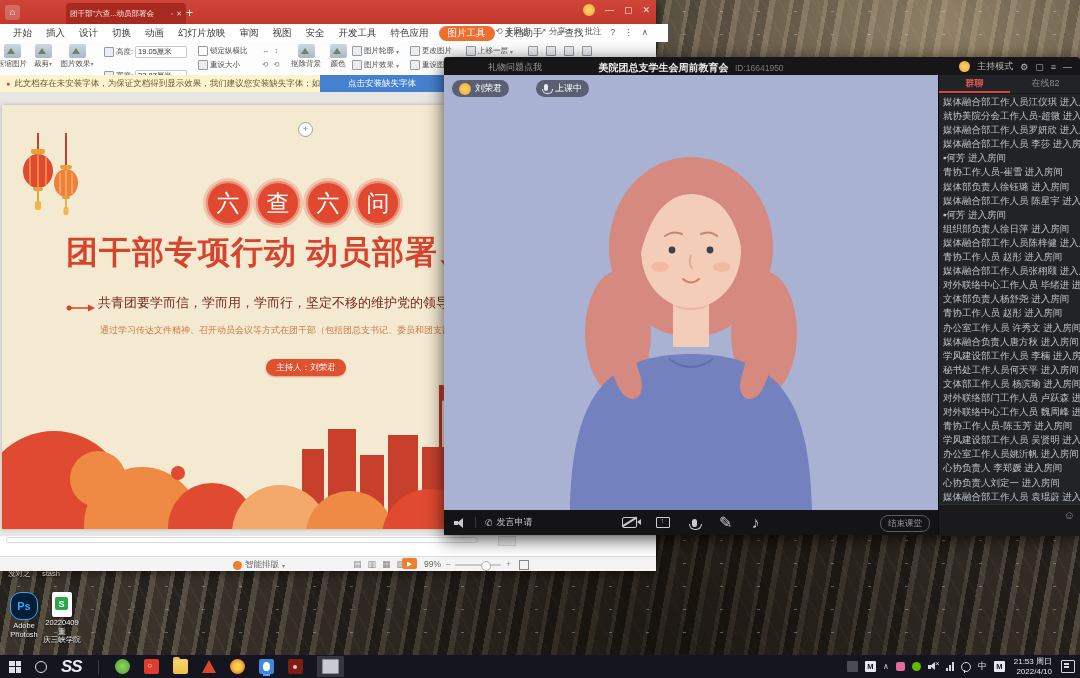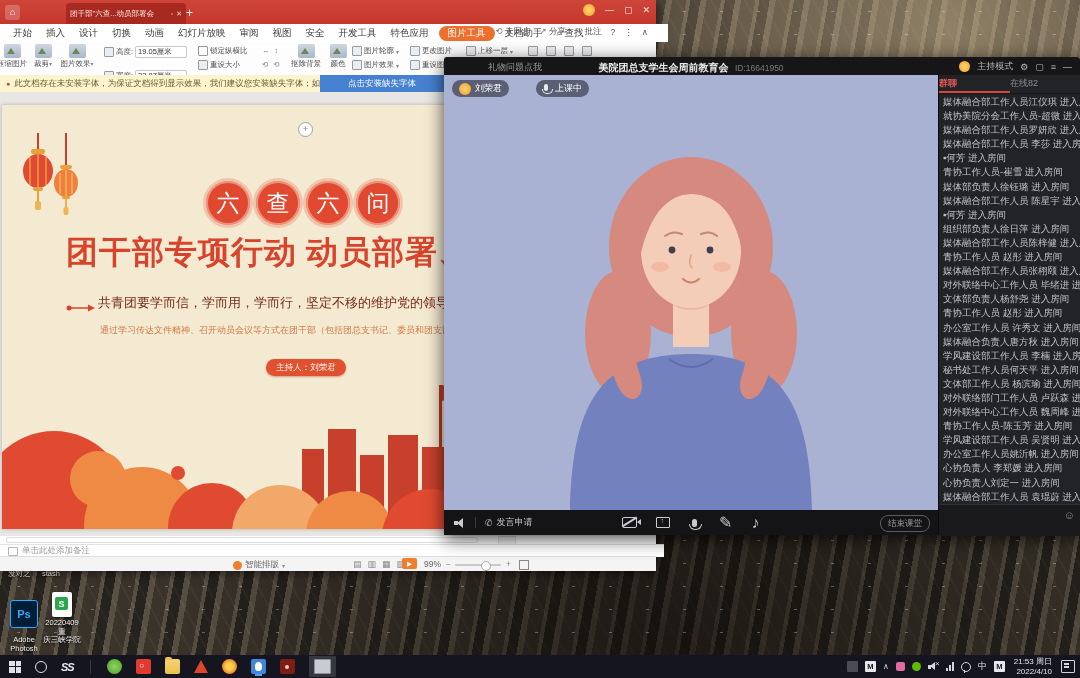--- a/index.html
+++ b/index.html
@@ -124,34 +124,34 @@
   .i-cam::after{content:"";position:absolute;left:-2px;top:3px;width:17px;height:1.5px;background:#c9cbd1;transform:rotate(-32deg);}
   .i-screen{position:relative;width:12px;height:9px;display:inline-block;border:1px solid #c9cbd1;border-radius:1px;}
   .i-screen::after{content:"\2191";position:absolute;left:3.5px;top:-1px;font-size:7px;color:#c9cbd1;}
   .i-mic2{position:relative;width:5px;height:8px;display:inline-block;background:#c9cbd1;border-radius:3px;margin:0 3px;}
   .i-mic2::after{content:"";position:absolute;left:-3px;bottom:-3px;width:11px;height:5px;border:1px solid #c9cbd1;border-top:none;border-radius:0 0 6px 6px;}
   #end-class{position:absolute;right:8px;top:5px;width:48px;height:15px;border:1px solid #5c5c60;border-radius:8px;color:#9a9ba0;
     font-size:8.5px;display:flex;align-items:center;justify-content:center;}
 
   #chat{left:494px;top:18px;width:142px;height:460px;background:#222327;border-left:1px solid #0c0c0d;}
   #chat-tabs{left:0;top:0;width:142px;height:18px;display:flex;font-size:9px;border-bottom:1px solid #17171a;}
-  .ctab{flex:1;line-height:17px;color:#8b8d93;}
+  .ctab{flex:1;text-align:center;line-height:17px;color:#8b8d93;}
   .ctab.active{color:#e05a55;border-bottom:2px solid #d8453f;font-weight:bold;}
   #chat-list{left:0;top:18px;width:142px;height:409px;overflow:hidden;padding-top:2px;}
   .msg{font-size:9.5px;color:#bfc2c9;line-height:14.1px;white-space:nowrap;overflow:hidden;padding:0 4px;}
   #chat-input{left:0;top:429px;width:142px;height:31px;background:#1a1a1d;border-top:1px solid #303034;}
   #chat-emoji{position:absolute;right:6px;top:4px;color:#8a8d94;font-size:11px;}
 
   
   #taskbar{left:0;top:655px;width:1080px;height:23px;background:#14151f;z-index:5;display:flex;align-items:center;}
   .tb-l{display:flex;align-items:center;gap:14px;padding-left:9px;}
   #win-logo{width:12px;height:12px;display:grid;grid-template-columns:1fr 1fr;grid-template-rows:1fr 1fr;gap:1px;}
   #win-logo span{background:#dfe1e6;}
   #cortana{width:10px;height:10px;border:1.5px solid #dfe1e6;border-radius:50%;}
-  #ss-ic{color:#e8e9ee;font-size:11px;font-style:italic;font-weight:bold;letter-spacing:-1px;}
+  #ss-ic{color:#e8e9ee;font-size:17px;font-style:italic;font-weight:bold;letter-spacing:-1px;}
   .tbsep{width:1px;height:14px;background:#3a3b45;margin:0 2px;}
   .tb-ic{width:15px;height:15px;border-radius:2px;position:relative;flex:none;}
   #app-green{border-radius:50%;background:radial-gradient(#8fd45e,#4ba32c);}
   #app-red{background:#e23b2e;}
   #app-red::after{content:"\25CB";color:#fff;font-size:8px;position:absolute;left:3.5px;top:1.5px;}
   #app-folder{background:linear-gradient(#f7d374,#eec04a);border-radius:2px;}
   #app-folder::before{content:"";position:absolute;left:0;top:-2px;width:7px;height:3px;background:#eec04a;border-radius:2px 2px 0 0;}
   #app-flame1{width:0;height:0;border-left:7px solid transparent;border-right:7px solid transparent;border-bottom:13px solid #d9482e;border-radius:0;background:none;}
   #app-flame2{border-radius:50%;background:radial-gradient(#f8d34a 30%,#ef8432 70%);}
   .run{box-shadow:0 6px 0 -4px #4aa3ff;}
@@ -185,21 +185,21 @@
 
 <div id="desktop-bg" class="abs"></div>
 
 <div class="abs" style="left:8px;top:570px;z-index:1;">
   <div class="dsk-label">发对之</div>
 </div>
 <div class="abs" style="left:42px;top:570px;z-index:1;">
   <div class="dsk-label">stash</div>
 </div>
 <div class="abs" style="left:6px;top:592px;width:36px;z-index:1;">
-  <div id="ps-icon" style="margin:8px auto;">
+  <div id="ps-icon" style="margin:0 auto;border-radius:11px;">
       <span>Ps</span>
     </div>
   <div class="dsk-label" style="margin-top:2px;">
     <div>Adobe</div>
       <div>Photosh</div>
   </div>
 </div>
 <div class="abs" style="left:42px;top:592px;width:40px;z-index:1;">
   <div id="doc-icon" style="margin:0 auto;">
       <span class="s">S</span>
@@ -400,24 +400,20 @@
         <circle cx="512" cy="162" r="50" fill="#ef8a44"></circle>
         <circle cx="600" cy="162" r="52" fill="#e04a30"></circle>
         <circle cx="176" cy="96" r="7" fill="#e04a30"></circle>
       </svg>
     </div>
   </div>
 
   <div id="hscroll" class="abs"></div>
   <div id="hscroll-corner" class="abs"></div>
 
-  <div id="notes" class="abs">
-    <span class="nico"></span>
-    <span>单击此处添加备注</span>
-  </div>
 
   <div id="statusbar" class="abs">
     <div id="smart">
       <span class="sico"></span>
       <span>智能排版</span>
       <i class="dd">▾</i>
     </div>
     <div id="view-icons">
       <i>▤</i>
       <i>▥</i>

